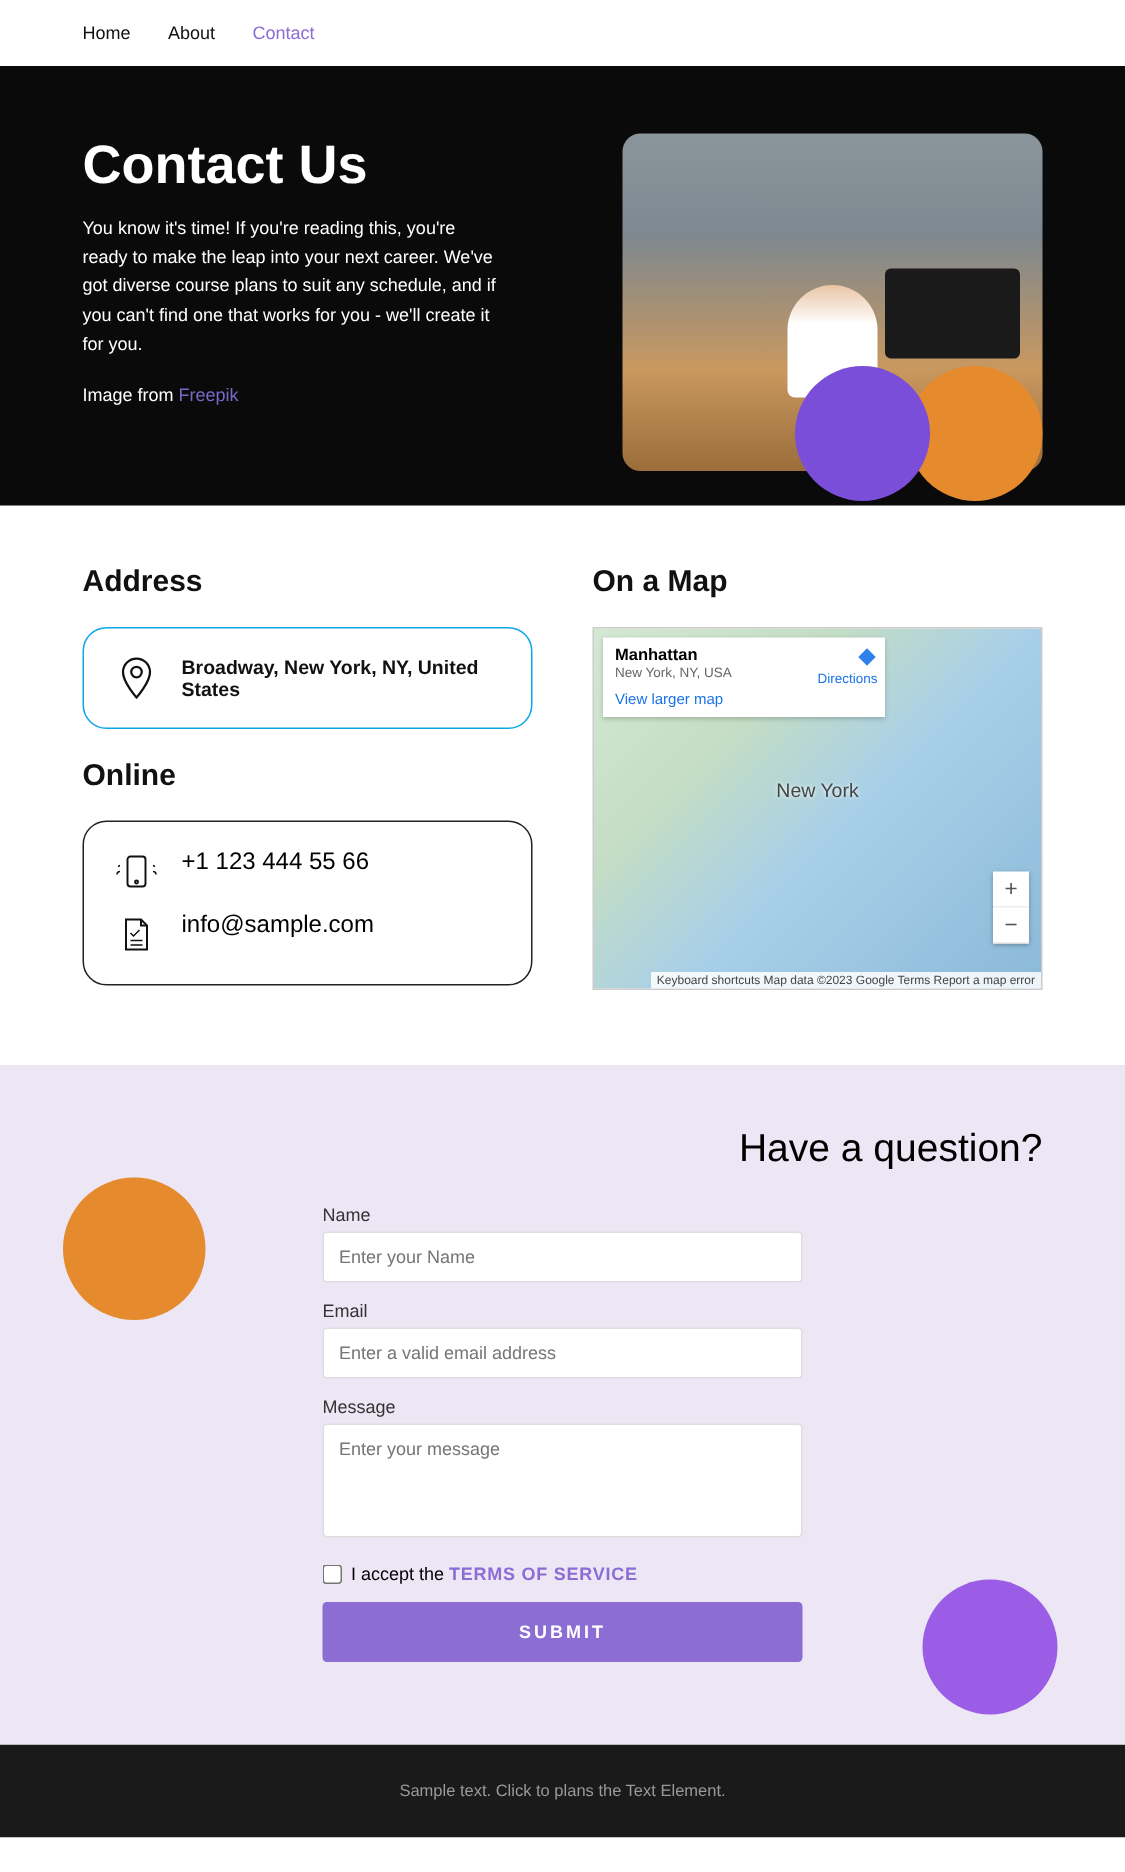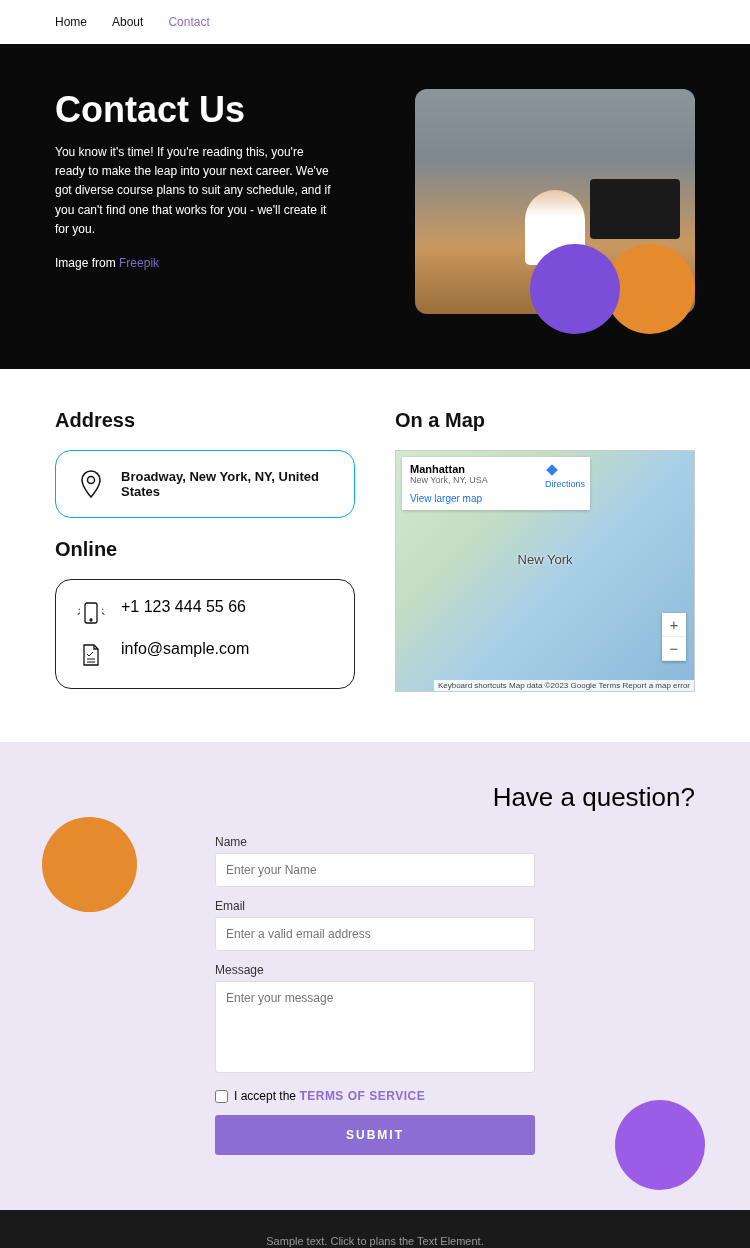--- a/index.html
+++ b/index.html
@@ -1,20 +1,20 @@
 <!DOCTYPE html>
 <html><head>
 <meta charset="utf-8">
 <style>
 *{margin:0;padding:0;box-sizing:border-box;font-family:Arial,sans-serif}
 body{background:#fff;width:750px}
 .nav{background:#fff;padding:15px 55px;display:flex;gap:25px;font-size:12px}
 .nav a{text-decoration:none;color:#111}
 .nav a.active{color:#8b6dd4}
-.hero{background:#0a0a0a;padding:45px 55px 55px;display:flex;gap:40px;position:relative}
+.hero{background:#0a0a0a;padding:45px 55px 23px;display:flex;gap:40px;position:relative}
 .hero-left{flex:1;color:#fff}
 .hero h1{font-size:36px;font-weight:700;margin-bottom:12px}
 .hero p{font-size:12px;line-height:1.6;margin-bottom:15px;max-width:280px}
 .hero .credit{color:#766ac8;text-decoration:none}
 .hero-right{position:relative;flex:1;display:flex;justify-content:flex-end}
 .photo{width:280px;height:225px;border-radius:12px;background:linear-gradient(180deg,#8a959c 0%,#7d8890 30%,#c9985f 70%,#9a6d3a 100%);position:relative;overflow:hidden}
 .photo::before{content:'';position:absolute;left:50%;top:45%;width:60px;height:75px;background:linear-gradient(180deg,#e8c5a5 0%,#fff 35%,#fff 100%);border-radius:30px 30px 5px 5px;transform:translateX(-50%)}
 .photo::after{content:'';position:absolute;right:15px;top:40%;width:90px;height:60px;background:#1a1a1a;border-radius:4px}
 .circ-purple{position:absolute;width:90px;height:90px;border-radius:50%;background:#7a4ed9;bottom:-20px;right:75px;z-index:2}
 .circ-orange{position:absolute;width:90px;height:90px;border-radius:50%;background:#e68a2e;bottom:-20px;right:0;z-index:1}
@@ -26,32 +26,32 @@
 .icon-wrap{width:30px;height:30px;flex-shrink:0;display:flex;align-items:center;justify-content:center}
 .card .txt{font-size:13px;font-weight:700;color:#111}
 .card2{border:1px solid #222;border-radius:16px;padding:18px 20px}
 .crow{display:flex;align-items:flex-start;gap:15px;margin-bottom:12px}
 .crow:last-child{margin-bottom:0}
 .map{width:100%;height:242px;background:linear-gradient(135deg,#d4e8d4 0%,#c4ddc4 30%,#a8cfe8 55%,#8bb9d9 100%);position:relative;border:1px solid #ccc}
 .map-info{position:absolute;top:6px;left:6px;background:#fff;padding:6px 8px;font-size:10px;box-shadow:0 1px 3px rgba(0,0,0,.2);width:188px}
 .map-info .t{font-weight:700;font-size:11px}
 .map-info .s{font-size:9px;color:#666}
 .map-info .v{color:#1a73e8;font-size:10px;margin-top:8px}
-.map-dir{position:absolute;top:6px;right:5px;color:#1a73e8;font-size:9px;text-align:left}
+.map-dir{position:absolute;top:6px;right:5px;color:#1a73e8;font-size:9px;text-align:right}
 .map-label{position:absolute;top:45%;left:50%;transform:translate(-50%,-50%);font-size:13px;color:#444;text-shadow:0 0 3px #fff}
 .map-zoom{position:absolute;bottom:30px;right:8px;background:#fff;box-shadow:0 1px 3px rgba(0,0,0,.3);display:flex;flex-direction:column}
 .map-zoom span{width:24px;height:24px;line-height:24px;text-align:center;font-size:15px;color:#555;border-bottom:1px solid #eee}
 .map-foot{position:absolute;bottom:0;right:0;background:rgba(255,255,255,.85);font-size:8px;color:#444;padding:1px 4px}
 .form-sec{background:#ece6f5;padding:40px 55px 55px;position:relative;overflow:hidden}
 .form-sec h2{text-align:right;font-size:26px;font-weight:400;margin-bottom:22px}
 .form{max-width:320px;margin:0 auto}
 .fg{margin-bottom:12px}
 .fg label{font-size:12px;display:block;margin-bottom:4px;color:#333}
 .fg input,.fg textarea{width:100%;padding:9px 10px;border:1px solid #ddd;border-radius:3px;font-size:12px;background:#fff}
-.fg textarea{height:92px;resize:none}
+.fg textarea{height:76px;resize:none}
 .chk{display:flex;align-items:center;gap:6px;font-size:12px;margin-bottom:12px}
 .chk a{color:#8b6dd4;font-weight:700;text-decoration:none;letter-spacing:.5px}
 .btn{width:100%;background:#8b6dd4;color:#fff;border:none;padding:13px;font-size:12px;letter-spacing:2px;border-radius:3px;cursor:pointer;font-weight:700}
 .fc1{position:absolute;width:95px;height:95px;border-radius:50%;background:#e68a2e;top:75px;left:42px}
 .fc2{position:absolute;width:90px;height:90px;border-radius:50%;background:#9b5de5;bottom:20px;right:45px}
 .footer{background:#1a1a1a;color:#999;text-align:center;padding:25px;font-size:11px}
 </style>
 </head>
 <body>
 

